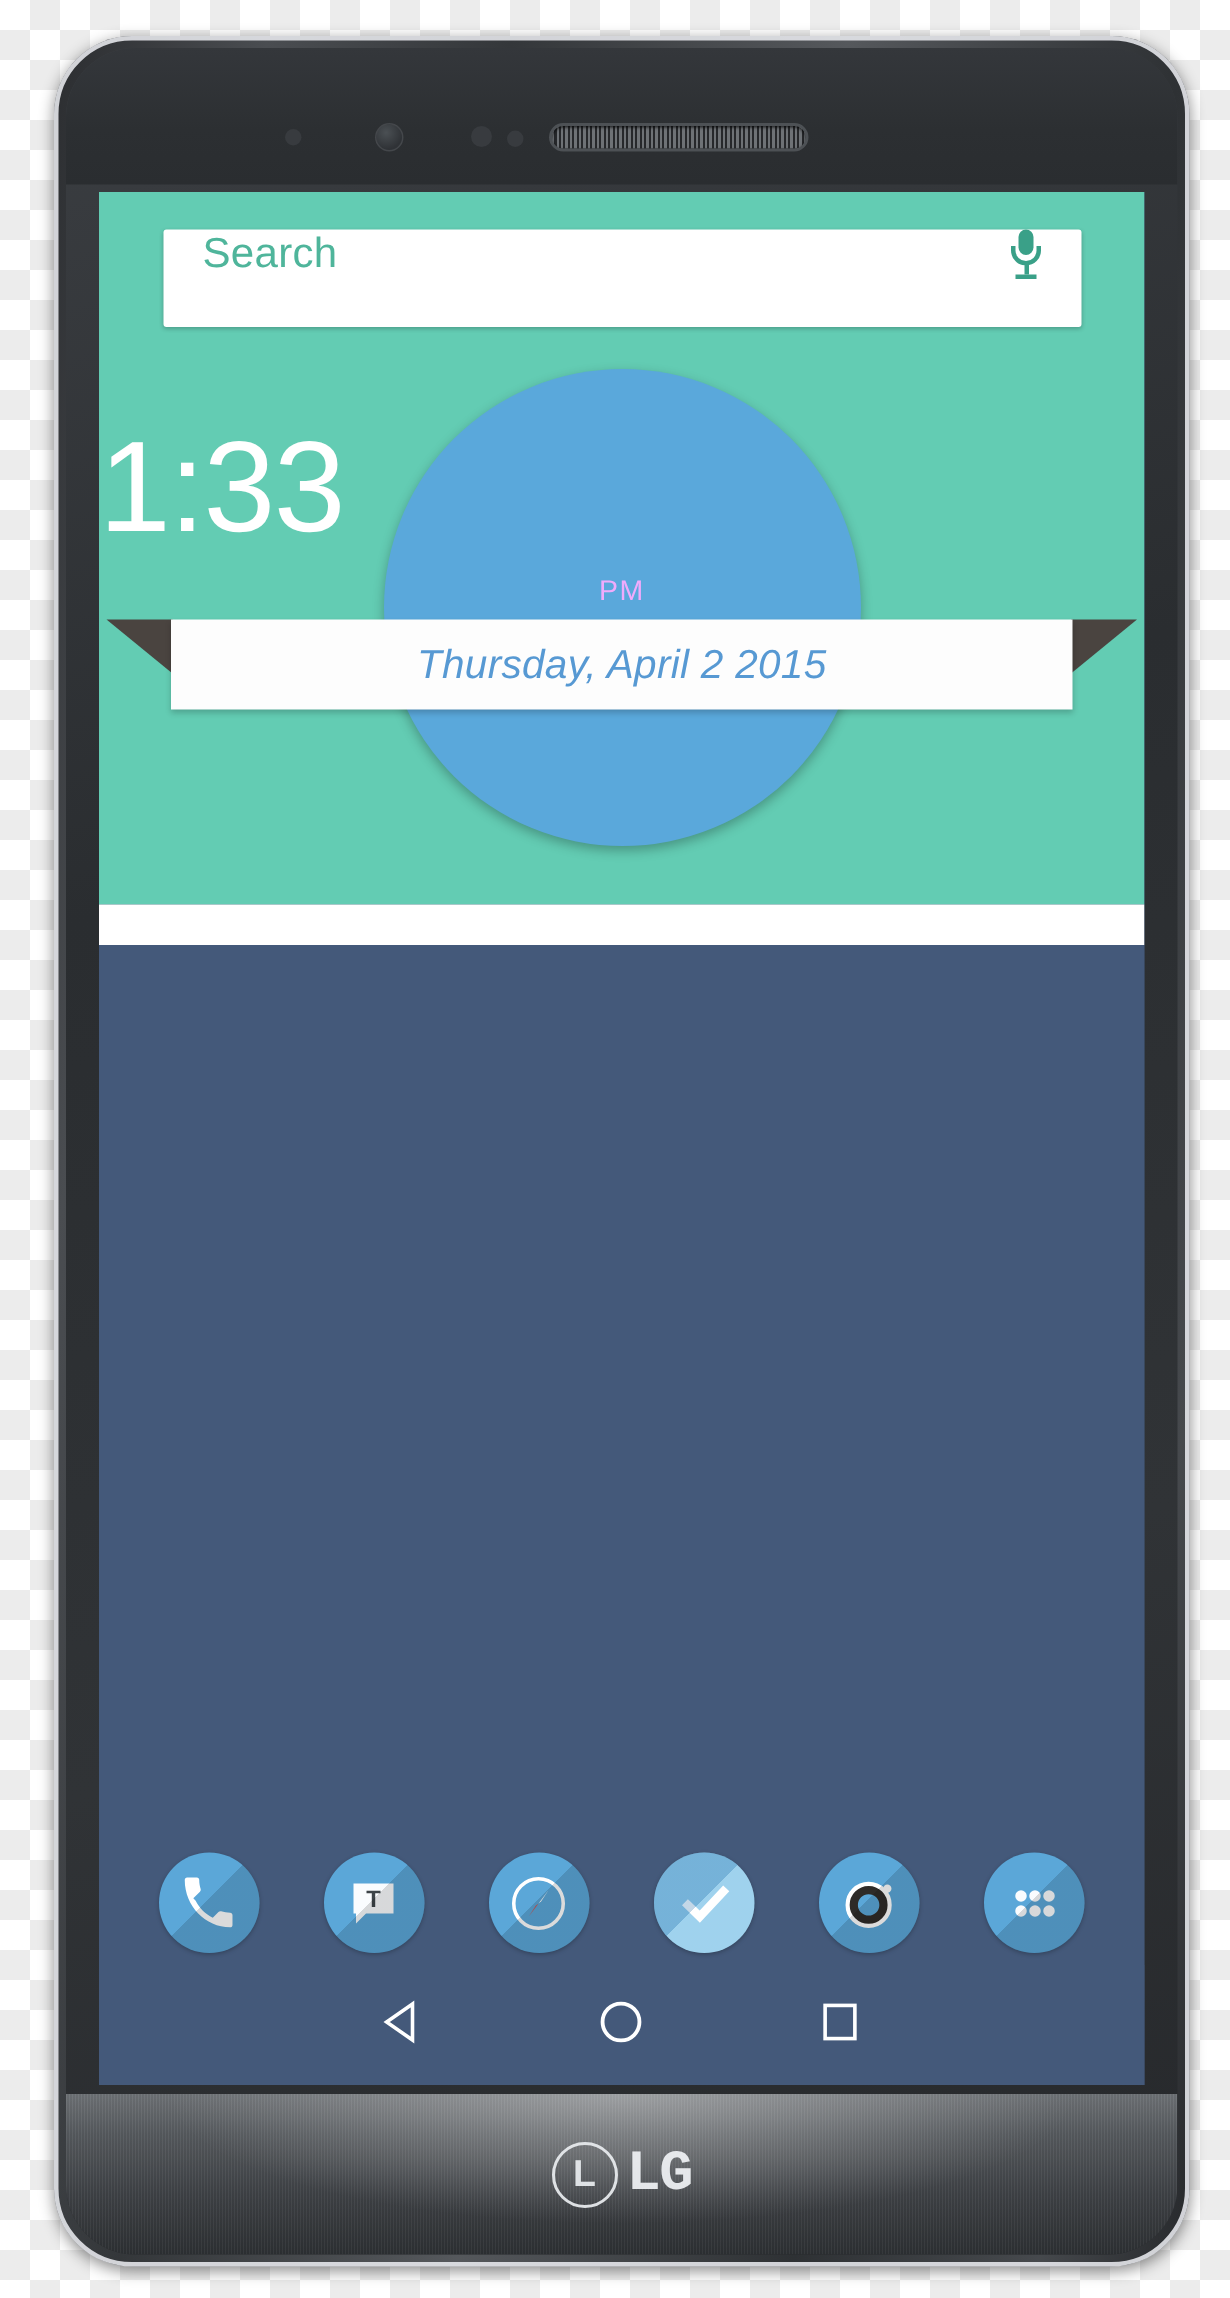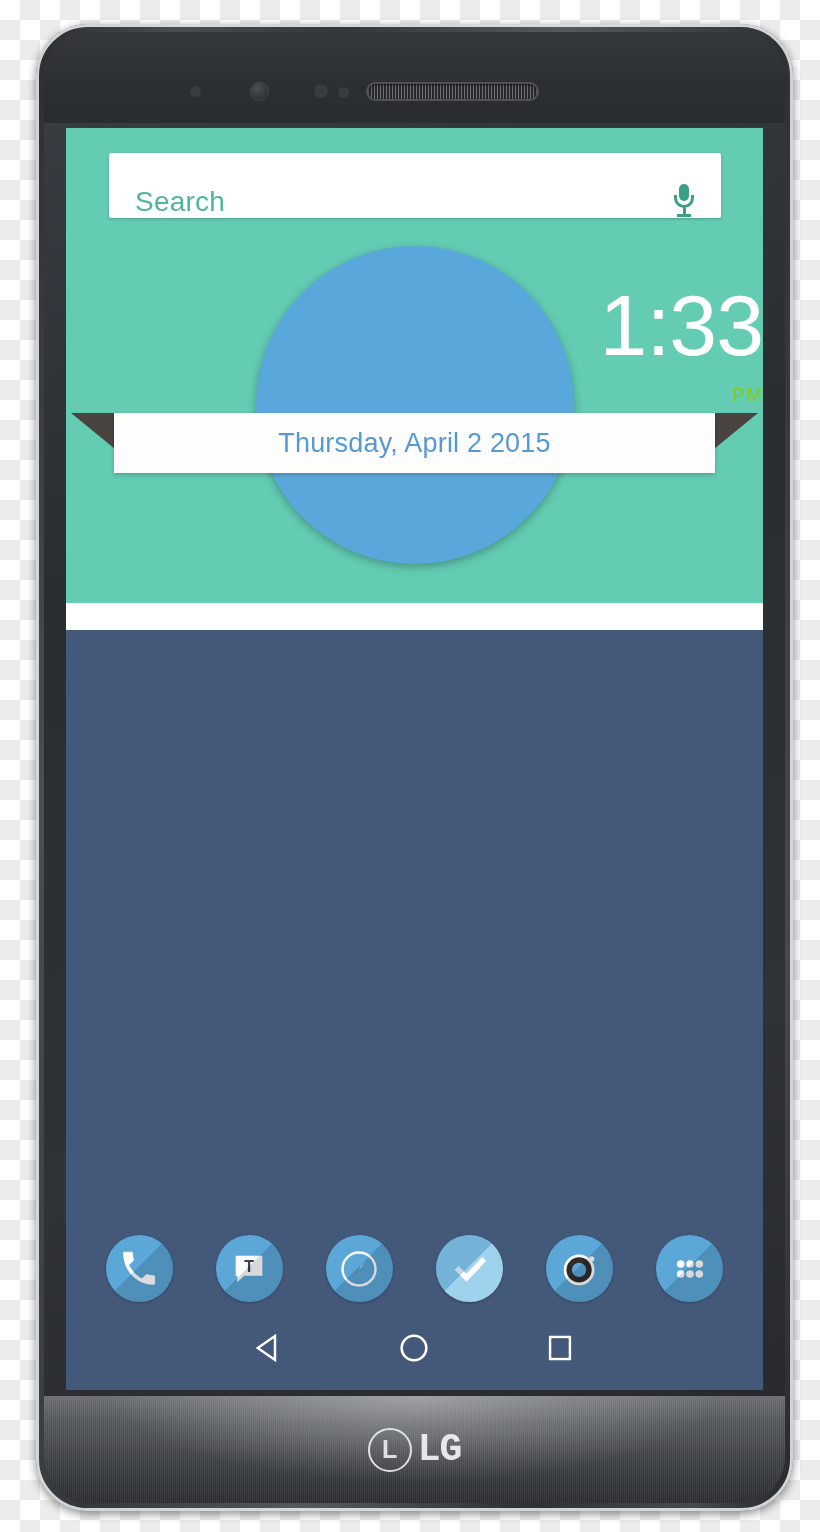--- a/index.html
+++ b/index.html
@@ -82,21 +82,21 @@
   #wallpaper-bottom{
     position:absolute; left:0; top:502px; width:100%; bottom:0;
     background:#44597a;
   }
 
   
   #search-bar{
     position:absolute; left:43px; top:25px; width:612px; height:65px;
     background:#ffffff; border-radius:2px;
     box-shadow:0 1px 3px rgba(0,0,0,.22);
-    display:flex; align-items:flex-end; padding:0 26px;
+    display:flex; align-items:flex-start; padding:0 26px;
   }
   #search-placeholder{
     flex:1; font-size:28px; color:#4fb59b; letter-spacing:.2px;
   }
   #mic-icon{ width:22px; height:34px; position:relative; }
   #mic-icon .cap{
     position:absolute; left:6px; top:0; width:10px; height:17px;
     border-radius:5px; background:#3aa088;
   }
   #mic-icon .arc{
@@ -113,47 +113,47 @@
 
   
   #clock-widget{ position:absolute; left:0; top:110px; width:100%; height:320px; }
   #clock-circle{
     position:absolute; left:50%; top:8px; transform:translateX(-50%);
     width:318px; height:318px; border-radius:50%;
     background:#5aa8db;
     box-shadow:0 3px 8px rgba(0,0,0,.28);
   }
   #clock-time{
-    position:absolute; width:100%; top:44px; text-align:right;
+    position:absolute; width:100%; top:44px; text-align:left;
     font-size:86px; line-height:86px; color:#ffffff; font-weight:300;
     letter-spacing:-1px;
   }
   #clock-ampm{
-    position:absolute; width:100%; top:146px; text-align:right;
-    font-size:19px; color:#84cc16; letter-spacing:1px;
+    position:absolute; width:100%; top:146px; text-align:center;
+    font-size:19px; color:#f0abfc; letter-spacing:1px;
   }
   
   .ribbon-fold{ position:absolute; width:0; height:0; top:175px; }
   #fold-left{
     left:5px;
     border-left:44px solid transparent;
     border-top:36px solid #4a4440;
   }
   #fold-right{
     right:5px;
     border-right:44px solid transparent;
     border-top:36px solid #4a4440;
   }
   #date-banner{
     position:absolute; left:48px; right:48px; top:175px; height:60px;
     background:#fdfdfd;
     box-shadow:0 2px 4px rgba(0,0,0,.2);
     display:flex; align-items:center; justify-content:center;
   }
-  #date-text{ font-size:27px; color:#5799d3; letter-spacing:.2px; }
+  #date-text{ font-size:27px; color:#5799d3; letter-spacing:.2px;font-style:italic; }
 
   
   #dock{
     position:absolute; left:0; bottom:88px; width:100%;
     display:flex; justify-content:space-around; align-items:center;
     padding:0 18px;
   }
   .dock-icon{
     width:67px; height:67px; border-radius:50%;
     background:#5ba7d8; position:relative; overflow:hidden;

